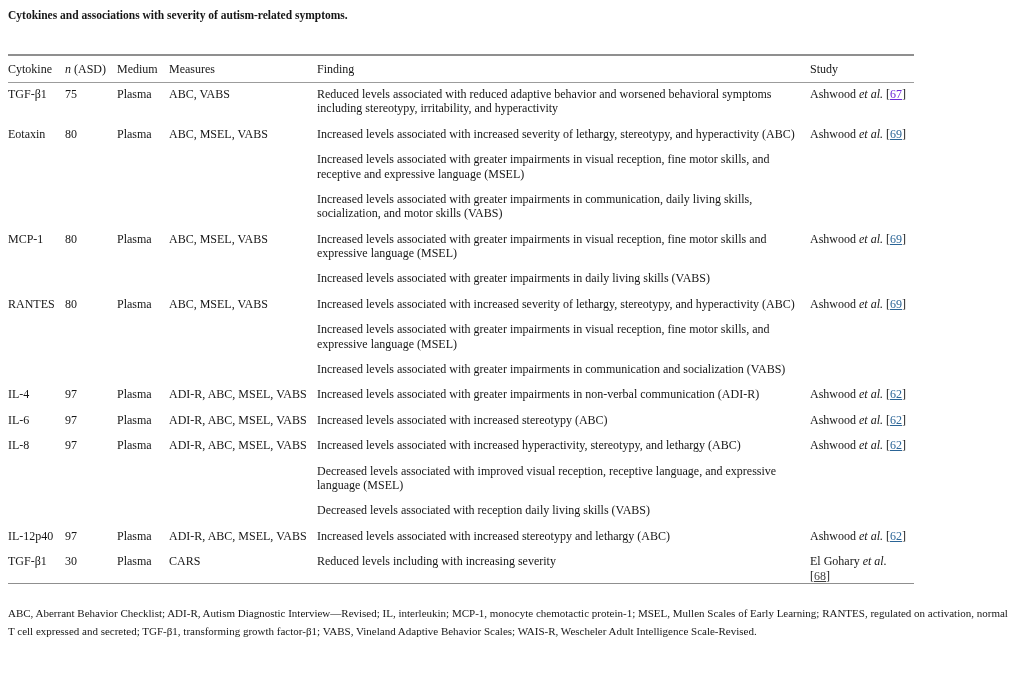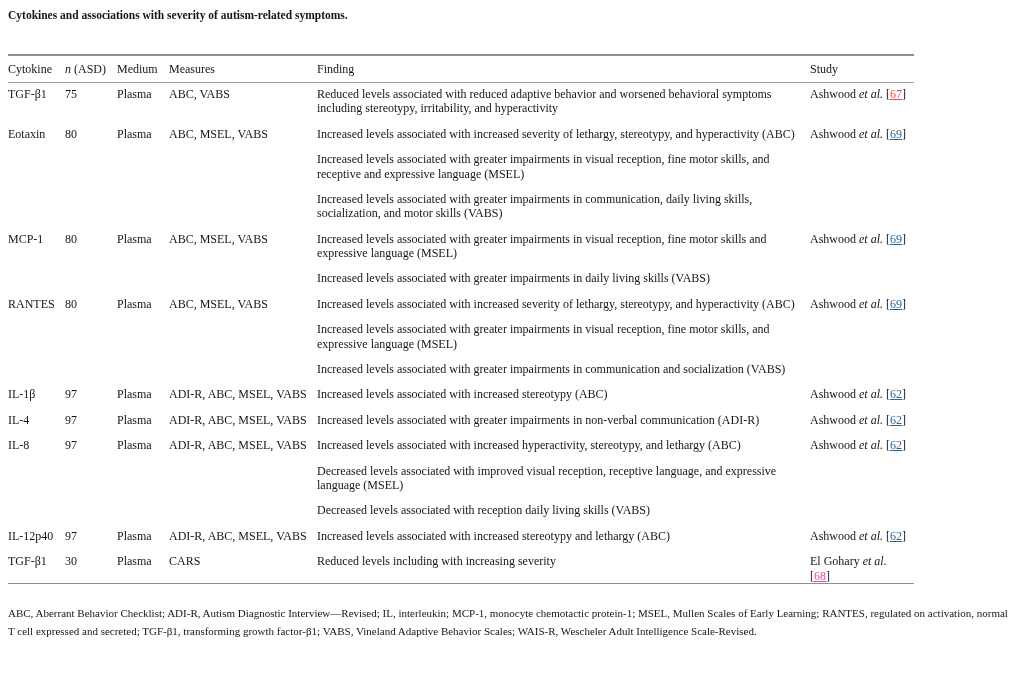--- a/index.html
+++ b/index.html
@@ -101,21 +101,21 @@
     </thead>
     <tbody>
         <tr>
           <td>TGF-β1</td>
           <td>75</td>
           <td>Plasma</td>
           <td>ABC, VABS</td>
           <td class="finding-cell">
             <p>Reduced levels associated with reduced adaptive behavior and worsened behavioral symptoms including stereotypy, irritability, and hyperactivity</p>
           </td>
-          <td><span>Ashwood </span><i>et al.</i> [<a class="citation-link" style="color: #ef4444;">67</a>]</td>
+          <td><span>Ashwood </span><i>et al.</i> [<a class="citation-link" style="color: #6d28d9;">67</a>]</td>
         </tr>
         <tr>
           <td>Eotaxin</td>
           <td>80</td>
           <td>Plasma</td>
           <td>ABC, MSEL, VABS</td>
           <td class="finding-cell">
             <p>Increased levels associated with increased severity of lethargy, stereotypy, and hyperactivity (ABC)</p>
             <p>Increased levels associated with greater impairments in visual reception, fine motor skills, and receptive and expressive language (MSEL)</p>
             <p>Increased levels associated with greater impairments in communication, daily living skills, socialization, and motor skills (VABS)</p>
@@ -139,36 +139,36 @@
           <td>Plasma</td>
           <td>ABC, MSEL, VABS</td>
           <td class="finding-cell">
             <p>Increased levels associated with increased severity of lethargy, stereotypy, and hyperactivity (ABC)</p>
             <p>Increased levels associated with greater impairments in visual reception, fine motor skills, and expressive language (MSEL)</p>
             <p>Increased levels associated with greater impairments in communication and socialization (VABS)</p>
           </td>
           <td><span>Ashwood </span><i>et al.</i> [<a class="citation-link" style="color: rgb(42, 100, 150);">69</a>]</td>
         </tr>
         <tr>
-          <td>IL-1β</td>
+          <td>IL-4</td>
+          <td>97</td>
+          <td>Plasma</td>
+          <td>ADI-R, ABC, MSEL, VABS</td>
+          <td class="finding-cell">
+            <p>Increased levels associated with greater impairments in non-verbal communication (ADI-R)</p>
+          </td>
+          <td><span>Ashwood </span><i>et al.</i> [<a class="citation-link" style="color: rgb(42, 100, 150);">62</a>]</td>
+        </tr>
+        <tr>
+          <td>IL-6</td>
           <td>97</td>
           <td>Plasma</td>
           <td>ADI-R, ABC, MSEL, VABS</td>
           <td class="finding-cell">
             <p>Increased levels associated with increased stereotypy (ABC)</p>
-          </td>
-          <td><span>Ashwood </span><i>et al.</i> [<a class="citation-link" style="color: rgb(42, 100, 150);">62</a>]</td>
-        </tr>
-        <tr>
-          <td>IL-4</td>
-          <td>97</td>
-          <td>Plasma</td>
-          <td>ADI-R, ABC, MSEL, VABS</td>
-          <td class="finding-cell">
-            <p>Increased levels associated with greater impairments in non-verbal communication (ADI-R)</p>
           </td>
           <td><span>Ashwood </span><i>et al.</i> [<a class="citation-link" style="color: rgb(42, 100, 150);">62</a>]</td>
         </tr>
         <tr>
           <td>IL-8</td>
           <td>97</td>
           <td>Plasma</td>
           <td>ADI-R, ABC, MSEL, VABS</td>
           <td class="finding-cell">
             <p>Increased levels associated with increased hyperactivity, stereotypy, and lethargy (ABC)</p>
@@ -188,20 +188,20 @@
           <td><span>Ashwood </span><i>et al.</i> [<a class="citation-link" style="color: rgb(42, 100, 150);">62</a>]</td>
         </tr>
         <tr>
           <td>TGF-β1</td>
           <td>30</td>
           <td>Plasma</td>
           <td>CARS</td>
           <td class="finding-cell">
             <p>Reduced levels including with increasing severity</p>
           </td>
-          <td><span>El Gohary </span><i>et al.</i> [<a class="citation-link" style="color: #ec4899; text-align: right;">68</a>]</td>
+          <td><span>El Gohary </span><i>et al.</i> [<a class="citation-link" style="color: #404040; text-align: right;">68</a>]</td>
         </tr>
       </tbody>
   </table>
 
   <div class="footnote">ABC, Aberrant Behavior Checklist; ADI-R, Autism Diagnostic Interview—Revised; IL, interleukin; MCP-1, monocyte chemotactic protein-1; MSEL, Mullen Scales of Early Learning; RANTES, regulated on activation, normal T cell expressed and secreted; TGF-β1, transforming growth factor-β1; VABS, Vineland Adaptive Behavior Scales; WAIS-R, Wescheler Adult Intelligence Scale-Revised.</div>
 
 </div>
 
 </body></html>

